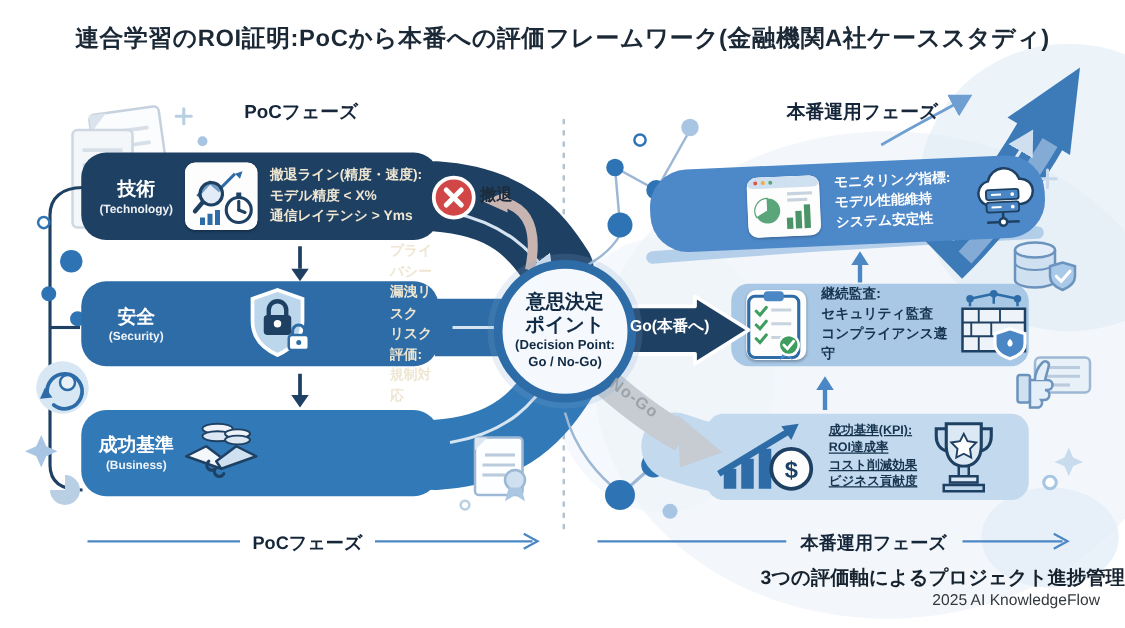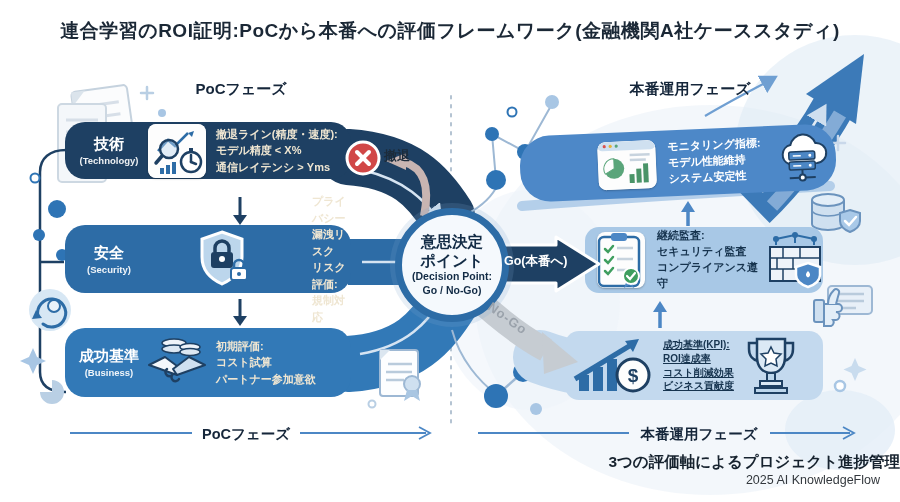--- a/index.html
+++ b/index.html
@@ -13,21 +13,21 @@
   .title { position:absolute; left:0; top:18; top:18px; width:900px; text-align:center;
     font-size:19px; font-weight:bold; color:#1b2836; letter-spacing:.5px; z-index:2; }
 
   .phase-header { position:absolute; font-size:15px; font-weight:bold; color:#15263a; z-index:2; text-align:center; }
   #hdr-poc { left:168px; top:80px; width:146px; }
   #hdr-prod { left:608px; top:80px; width:164px; }
 
   
   .lbox { position:absolute; left:65px; width:286px; border-radius:20px; z-index:2;
     display:flex; align-items:center; padding-left:6px; color:#fff; }
-  #box-tech { top:122px; height:57px; background:#1e4063; }
+  #box-tech { top:122px; height:70px; background:#1e4063; }
   #box-sec  { top:225px; height:68px; background:#2d6ca6;gap:48px; }
   #box-biz  { top:328px; height:69px; background:#3279b7; }
   .lbox .labelcol { width:76px; text-align:center; flex:none; }
   .lbox .label { font-size:15px; font-weight:bold; color:#ffffff; }
   .lbox .sub { font-size:9.5px; font-weight:bold; color:rgba(255,255,255,.92); margin-top:1px; }
   .lbox .iconwrap { width:60px; flex:none; display:flex; justify-content:center; }
   .lbox .txt { margin-left:9px; font-size:11px; font-weight:bold; color:#efe6d2; line-height:1.5; }
   .iconcard { background:#fdfdfd; border-radius:8px; box-shadow:0 1px 2px rgba(0,0,0,.25); }
 
   
@@ -297,25 +297,20 @@
     <div class="iconwrap">
       <svg width="60" height="56" viewBox="0 0 60 56">
         <ellipse cx="27" cy="8" rx="12" ry="4" fill="#eef3f9" stroke="#1e4063" stroke-width="1.5"></ellipse>
         <ellipse cx="27" cy="14" rx="12" ry="4" fill="#dbe7f3" stroke="#1e4063" stroke-width="1.5"></ellipse>
         <ellipse cx="43" cy="12" rx="10" ry="3.5" fill="#eef3f9" stroke="#1e4063" stroke-width="1.5"></ellipse>
         <ellipse cx="43" cy="17" rx="10" ry="3.5" fill="#dbe7f3" stroke="#1e4063" stroke-width="1.5"></ellipse>
         <path d="M2,30 L18,22 L34,34 L30,40 Z" fill="#f3f7fb" stroke="#1e4063" stroke-width="2" stroke-linejoin="round"></path>
         <path d="M58,30 L42,22 L26,34 L30,40 Z" fill="#cfe0f0" stroke="#1e4063" stroke-width="2" stroke-linejoin="round"></path>
         <path d="M20,34 a4,4 0 1 0 6,5 a4,4 0 1 0 6,5" fill="none" stroke="#1e4063" stroke-width="2.5" stroke-linecap="round"></path>
       </svg>
-    </div>
-    <div class="txt">
-      <p>初期評価:</p>
-      <p>コスト試算</p>
-      <p>パートナー参加意欲</p>
     </div>
   </div>
 
   <div id="box-mon" class="rbox">
     <div style="width:78px;flex:none;"></div>
     <svg class="iconcard" width="58" height="48" viewBox="0 0 58 48" style="flex:none;">
       <rect x="0" y="0" width="58" height="48" rx="5" fill="#fdfdfd"></rect>
       <rect x="0" y="0" width="58" height="9" rx="5" fill="#cfe0f0"></rect>
       <circle cx="7" cy="4.5" r="1.6" fill="#d9534f"></circle>
         <circle cx="13" cy="4.5" r="1.6" fill="#e8b339"></circle>

